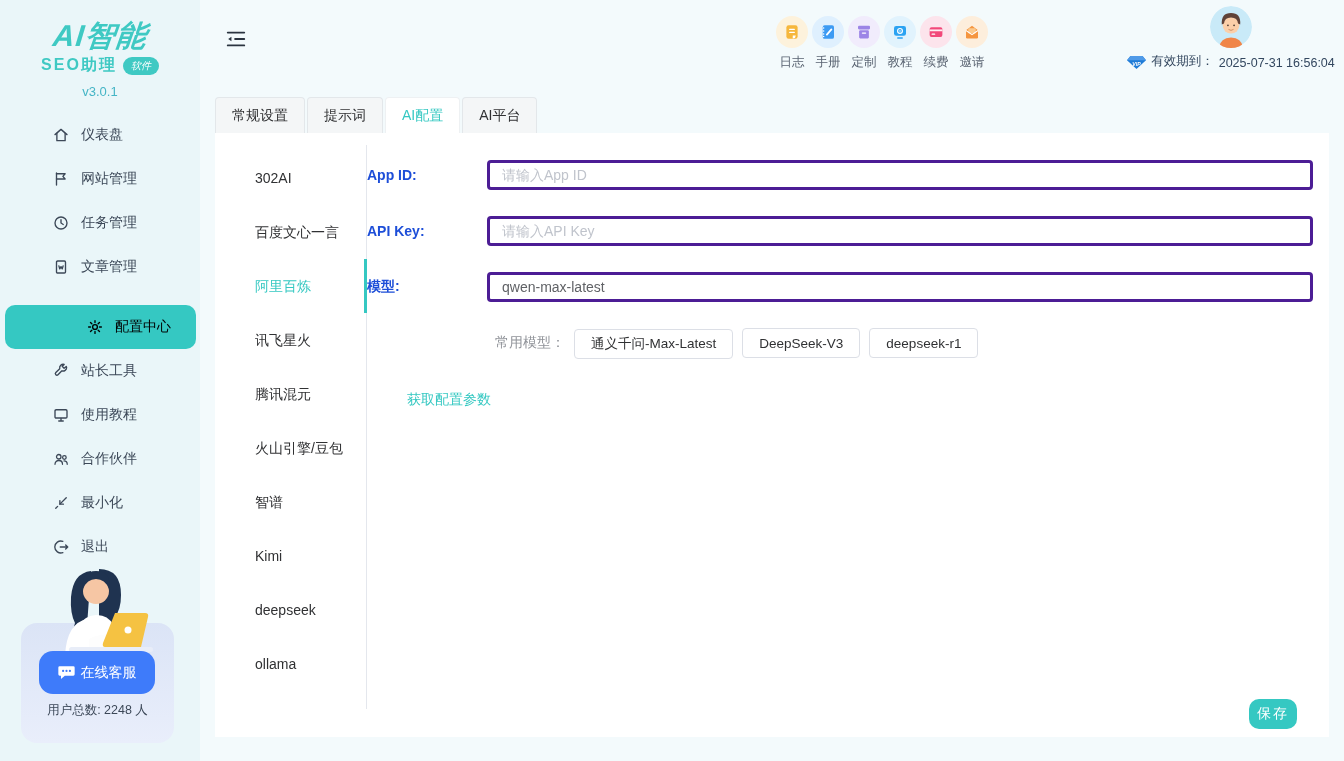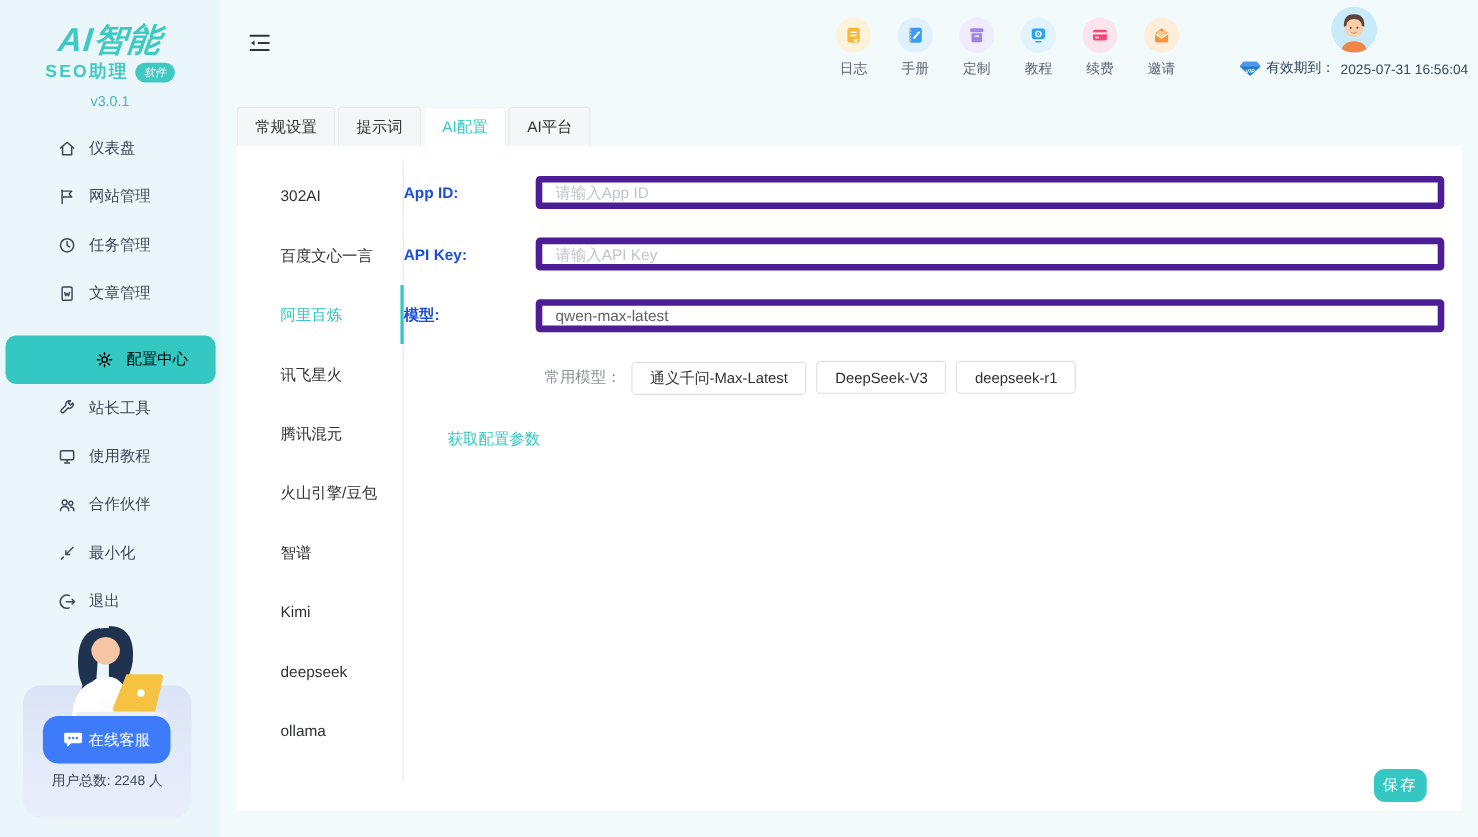--- a/index.html
+++ b/index.html
@@ -36,21 +36,21 @@
     display:flex; align-items:center; justify-content:center; gap:6px; cursor:pointer;
     font-family:inherit; }
   .service-btn svg { width:17px; height:15px; }
   .user-total { position:absolute; left:0; right:0; bottom:24px; text-align:center;
     font-size:12.5px; color:#3c4858; }
 
   
   .main { position:absolute; left:200px; top:0; width:1144px; height:761px; }
   .collapse-btn { position:absolute; left:25px; top:28px; width:22px; height:22px;
     cursor:pointer; color:#2b3440; }
-  .quick-links { position:absolute; left:558px; top:16px; display:flex; gap:20px; }
+  .quick-links { position:absolute; left:574px; top:16px; display:flex; }
   .quick-link { width:36px; display:flex; flex-direction:column; align-items:center;
     cursor:pointer; }
   .ql-circle { width:32px; height:32px; border-radius:50%; display:flex;
     align-items:center; justify-content:center; }
   .ql-circle svg { width:18px; height:18px; }
   .ql-label { margin-top:6px; font-size:12.5px; color:#5a6472; white-space:nowrap; }
 
   .account { position:absolute; right:7px; top:6px; width:212px; display:flex;
     flex-direction:column; align-items:center; }
   .avatar { width:42px; height:42px; border-radius:50%; overflow:hidden; cursor:pointer; }
@@ -71,21 +71,21 @@
   .provider-menu::after { content:''; position:absolute; right:0; top:12px; bottom:28px;
     width:1px; background:#e4e7ed; }
   .provider-item { height:54px; line-height:54px; padding-left:40px; font-size:14px;
     color:#303133; cursor:pointer; position:relative; z-index:1; }
   .provider-item.active { color:#35c8c2; box-shadow:inset -3px 0 0 #35c8c2; }
 
   .form-area { flex:1; padding:27px 16px 0 0; }
   .form-row { display:flex; align-items:center; margin-bottom:26px; }
   .form-label { width:120px; padding-right:8px; font-size:14px;
     color:#1d4ed8; flex-shrink:0; white-space:nowrap;font-weight:bold; }
-  .form-input { flex:1; height:30px; border:6px solid #4c1d95; border-radius:4px;
+  .form-input { flex:1; height:30px; border:3px solid #4c1d95; border-radius:4px;
     padding:0 12px; font-size:14px; color:#606266; outline:none; background:#fff;
     font-family:inherit; }
   .form-input::placeholder { color:#c0c4cc; }
   .models-row { margin-bottom:24px; align-items:center; }
   .models-label { margin-left:128px; font-size:14px; color:#909399; white-space:nowrap; }
   .model-btn { margin-left:9px; height:30px; padding:0 16px; background:#fff;
     border:1px solid #dcdfe6; border-radius:4px; font-size:13.5px; color:#303133;
     cursor:pointer; font-family:inherit; }
   .config-link { display:inline-block; margin:8px 0 0 40px; font-size:14px;
     color:#35c8c2; cursor:pointer; text-decoration:none; }

